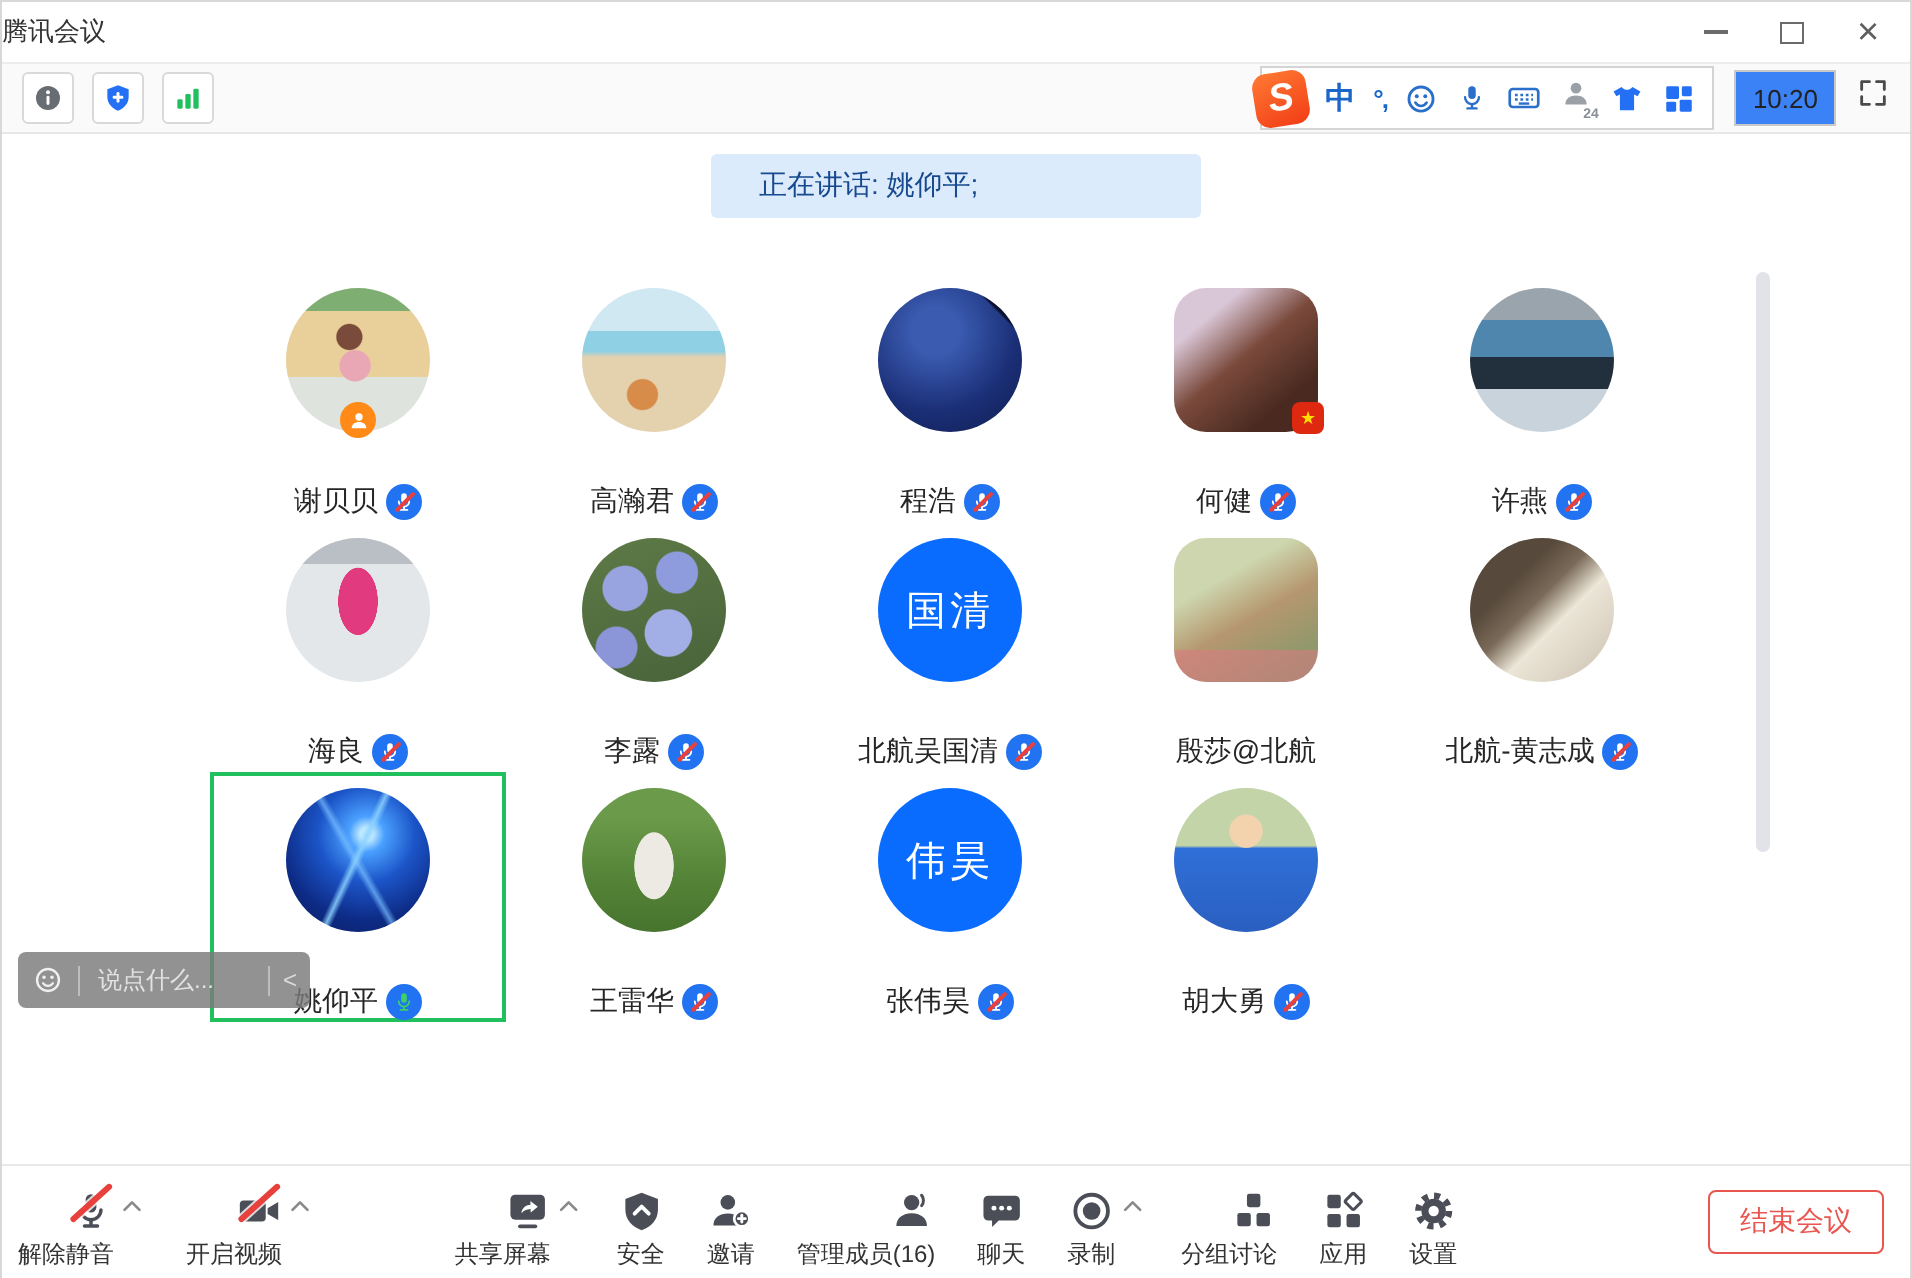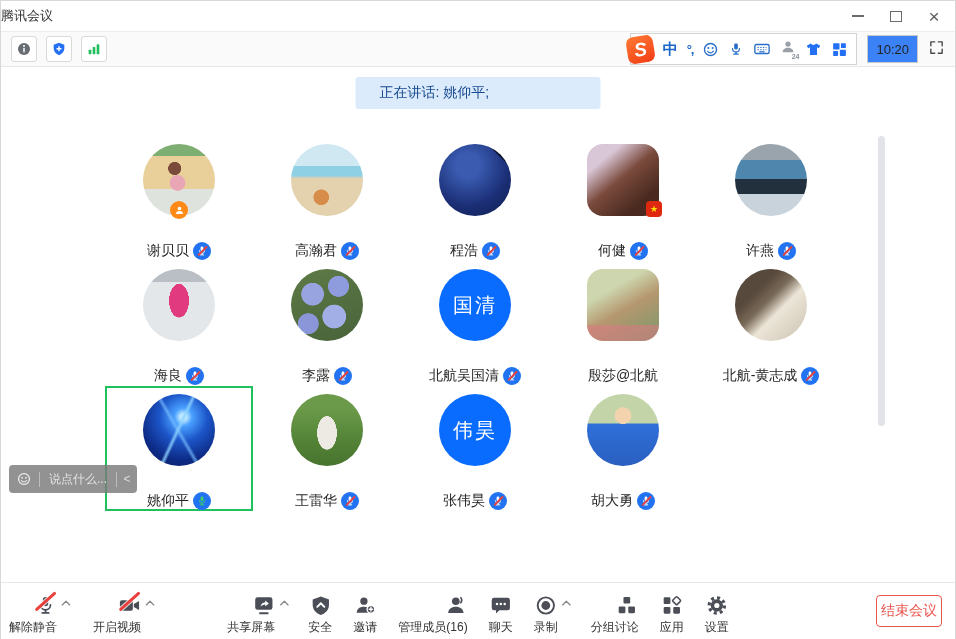--- a/index.html
+++ b/index.html
@@ -56,41 +56,41 @@
   .av-5{background:linear-gradient(180deg,#9aa4ad 0 22%,#4f86ad 22% 48%,#22303e 48% 70%,#c8d3dc 70%);}
   .av-6{background:radial-gradient(ellipse 10px 17px at 50% 44%,#e23a7e 0 98%,rgba(0,0,0,0) 100%),linear-gradient(180deg,#b9bfc4 0 18%,#e3e7e9 18%);}
   .av-7{background:radial-gradient(circle at 30% 35%,#98a4e0 0 16%,rgba(0,0,0,0) 17%),radial-gradient(circle at 66% 24%,#8e9cdd 0 14%,rgba(0,0,0,0) 15%),radial-gradient(circle at 60% 66%,#a2aee6 0 18%,rgba(0,0,0,0) 19%),radial-gradient(circle at 24% 76%,#8a96d8 0 13%,rgba(0,0,0,0) 14%),linear-gradient(160deg,#5d7a46,#49633a);}
   .av-9{background:linear-gradient(rgba(0,0,0,0) 78%,rgba(220,120,130,.55) 78%),linear-gradient(150deg,#cdd6ae 0 30%,#b5976f 55%,#87986b 90%);}
   .av-10{background:linear-gradient(135deg,#57493c 0 30%,#7a6a58 45%,#ece6d8 60%,#cabfae 100%);}
   .av-11{background:linear-gradient(115deg,rgba(0,0,0,0) 46%,rgba(140,210,255,.85) 49%,rgba(0,0,0,0) 52%),linear-gradient(60deg,rgba(0,0,0,0) 46%,rgba(120,190,255,.7) 49%,rgba(0,0,0,0) 52%),radial-gradient(circle at 56% 32%,#bfe9ff 0 5%,#4aa0ff 14%,#1c55c8 38%,#0d2b86 68%,#0a1c57 100%);}
   .av-12{background:radial-gradient(ellipse 10px 17px at 50% 54%,#eceae2 0 97%,rgba(0,0,0,0) 100%),linear-gradient(180deg,#6b9a4a 0 20%,#558538 60%,#47742e 100%);}
   .av-14{background:radial-gradient(circle at 50% 30%,#f2d3ae 0 13%,rgba(0,0,0,0) 14%),linear-gradient(180deg,#c2d4a8 0 40%,#2f6fd8 42%,#2a5fc0 100%);}
 
   
-  .chatw{position:absolute;left:8px;top:398px;width:128px;height:28px;background:rgba(122,122,122,.82);border-radius:4px;display:flex;align-items:center;z-index:5;color:#ececec;}
+  .chatw{position:absolute;left:8px;top:409px;width:146px;height:28px;background:rgba(122,122,122,.82);border-radius:4px;display:flex;align-items:center;z-index:5;color:#ececec;}
   .chatw .seg{display:flex;align-items:center;justify-content:center;}
   .chat-emoji{width:30px;}
   .chat-div{width:1px;height:15px;background:rgba(255,255,255,.4);}
   .chat-ph{flex:1;font-size:12px;color:#e2e2e2;padding-left:9px;text-align:left;}
   .chat-col{width:20px;font-size:12px;color:#dcdcdc;}
 
   .scroll-thumb{position:absolute;right:70px;top:69px;width:7px;height:290px;border-radius:4px;background:#e2e3e9;}
 
   
   .toolbar{height:56px;border-top:1px solid #e8e8e8;background:#fff;position:relative;}
   .tb-group-left{position:absolute;left:8px;bottom:3px;display:flex;gap:24px;}
   .tb-group-center{position:absolute;left:50%;transform:translateX(-50%);bottom:3px;display:flex;gap:21px;align-items:flex-end;}
   .tb-item{display:flex;flex-direction:column;align-items:flex-end;position:relative;cursor:default;}
   .tb-item.haschev{margin-right:12px;}
   .tb-icon{height:27px;display:flex;align-items:flex-end;position:relative;color:#4b4e57;}
   .tb-icon svg{width:23px;height:23px;}
   .tb-label{font-size:12px;color:#333;margin-top:2px;white-space:nowrap;}
   .tb-chev{position:absolute;right:-14px;top:9px;width:10px;height:8px;color:#8a8a8a;}
   .slash{position:absolute;left:-2px;top:10px;width:27px;height:2.6px;background:#e8413d;border-radius:2px;transform:rotate(-42deg);box-shadow:0 0 0 1px rgba(255,255,255,.8);}
-  .end-btn{position:absolute;right:13px;top:50%;transform:translateY(-50%);background:#fff;border:1px solid #e8564f;color:#e8564f;border-radius:4px;font-size:14px;padding:6px 4px;font-family:inherit;}
+  .end-btn{position:absolute;right:13px;top:50%;transform:translateY(-50%);background:#fff;border:1px solid #e8564f;color:#e8564f;border-radius:4px;font-size:14px;padding:6px 15px;font-family:inherit;}
   .fs-icon svg{width:17px;height:17px;color:#4a4a4a;}
   .defs{position:absolute;width:0;height:0;overflow:hidden;}
 </style>
 </head>
 <body>
 
 <svg class="defs" xmlns="http://www.w3.org/2000/svg">
   <symbol id="sym-mic" viewBox="0 0 24 24">
     <rect x="9.2" y="3.2" width="5.6" height="9.6" rx="2.8" fill="currentColor"></rect>
     <path d="M6.8 11.4a5.2 5.2 0 0 0 10.4 0" fill="none" stroke="currentColor" stroke-width="1.8" stroke-linecap="round"></path>

